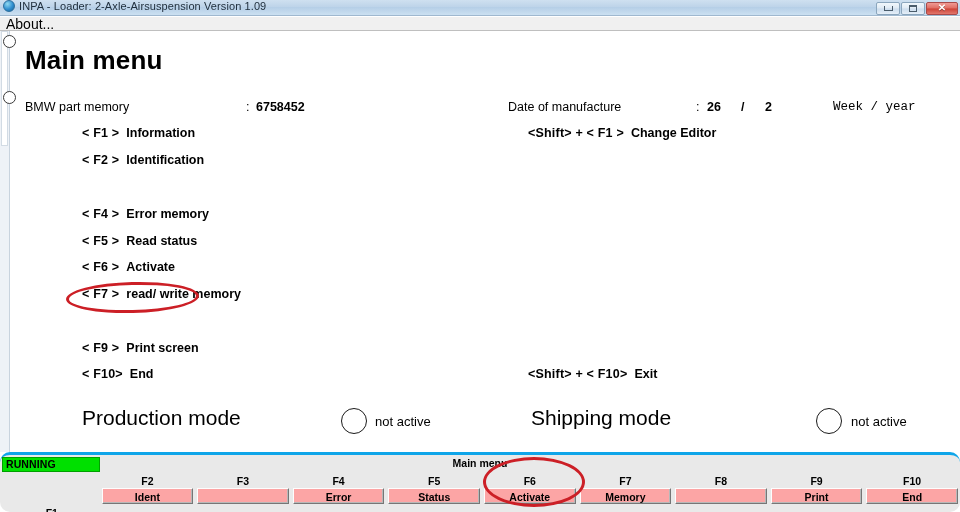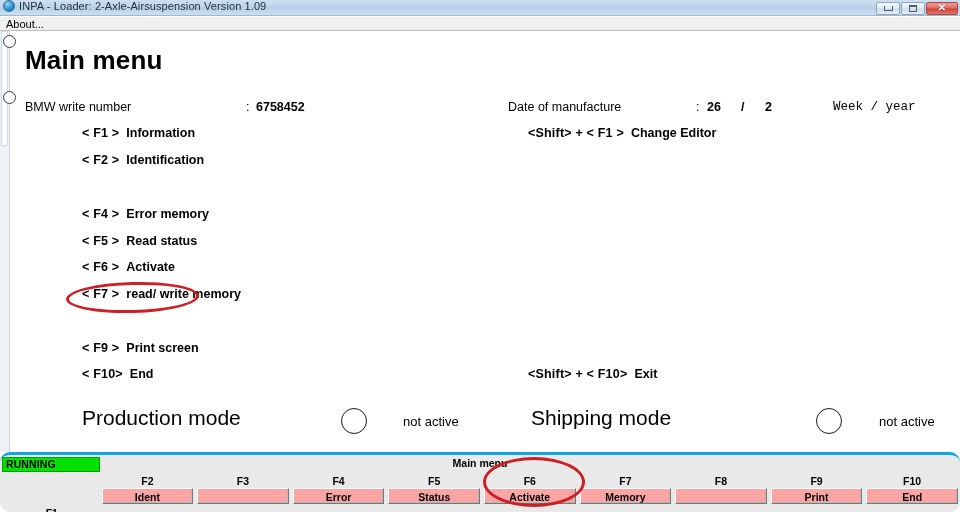--- a/index.html
+++ b/index.html
@@ -100,21 +100,21 @@
     left: 0; top: 17px;
     width: 960px;
     height: 14px;
     background: #f0f0f0;
     border-bottom: 1px solid #bfbfbf;
     box-sizing: border-box;
     display: flex;
     align-items: center;
   }
   .menu-item {
-    font-size: 11px;
+    font-size: 14px;
     color: #000000;
     padding: 0 4px 0 6px;
     line-height: 12px;
   }
 
   
   .left-rail {
     position: absolute;
     left: 0; top: 31px;
     width: 10px;
@@ -247,21 +247,20 @@
     box-sizing: border-box;
   }
   #mode-production-indicator { left: 331px; top: 377px; }
   #mode-shipping-indicator   { left: 806px; top: 377px; }
 
   .mode-status {
     position: absolute;
     font-size: 13px;
     color: #000000;
     white-space: nowrap;
-    margin-left: 28px;
   }
   #mode-production-status { left: 365px; top: 383px; }
   #mode-shipping-status   { left: 841px; top: 383px; }
 
   
   .statusbar {
     position: absolute;
     left: 0; bottom: 0;
     width: 960px;
     height: 60px;
@@ -375,21 +374,21 @@
     <div class="thumb"></div>
   </div>
 
   <div class="content">
 
     <div class="bullet-circle" id="bullet-1"></div>
     <div class="bullet-circle" id="bullet-2"></div>
 
     <div class="page-title">Main menu</div>
 
-    <div class="row-label" id="lbl-partnumber">BMW write number</div>
+    <div class="row-label" id="lbl-partnumber">BMW part memory</div>
     <div class="row-label" id="sep-partnumber">:</div>
     <div class="row-strong" id="val-partnumber">6758452</div>
 
     <div class="row-label" id="lbl-date">Date of manufacture</div>
     <div class="row-label" id="sep-date">:</div>
     <div class="row-strong" id="val-week">26</div>
     <div class="row-strong" id="sep-slash">/</div>
     <div class="row-strong" id="val-year">2</div>
     <div class="row-label" id="lbl-weekyr">Week / year</div>
 

